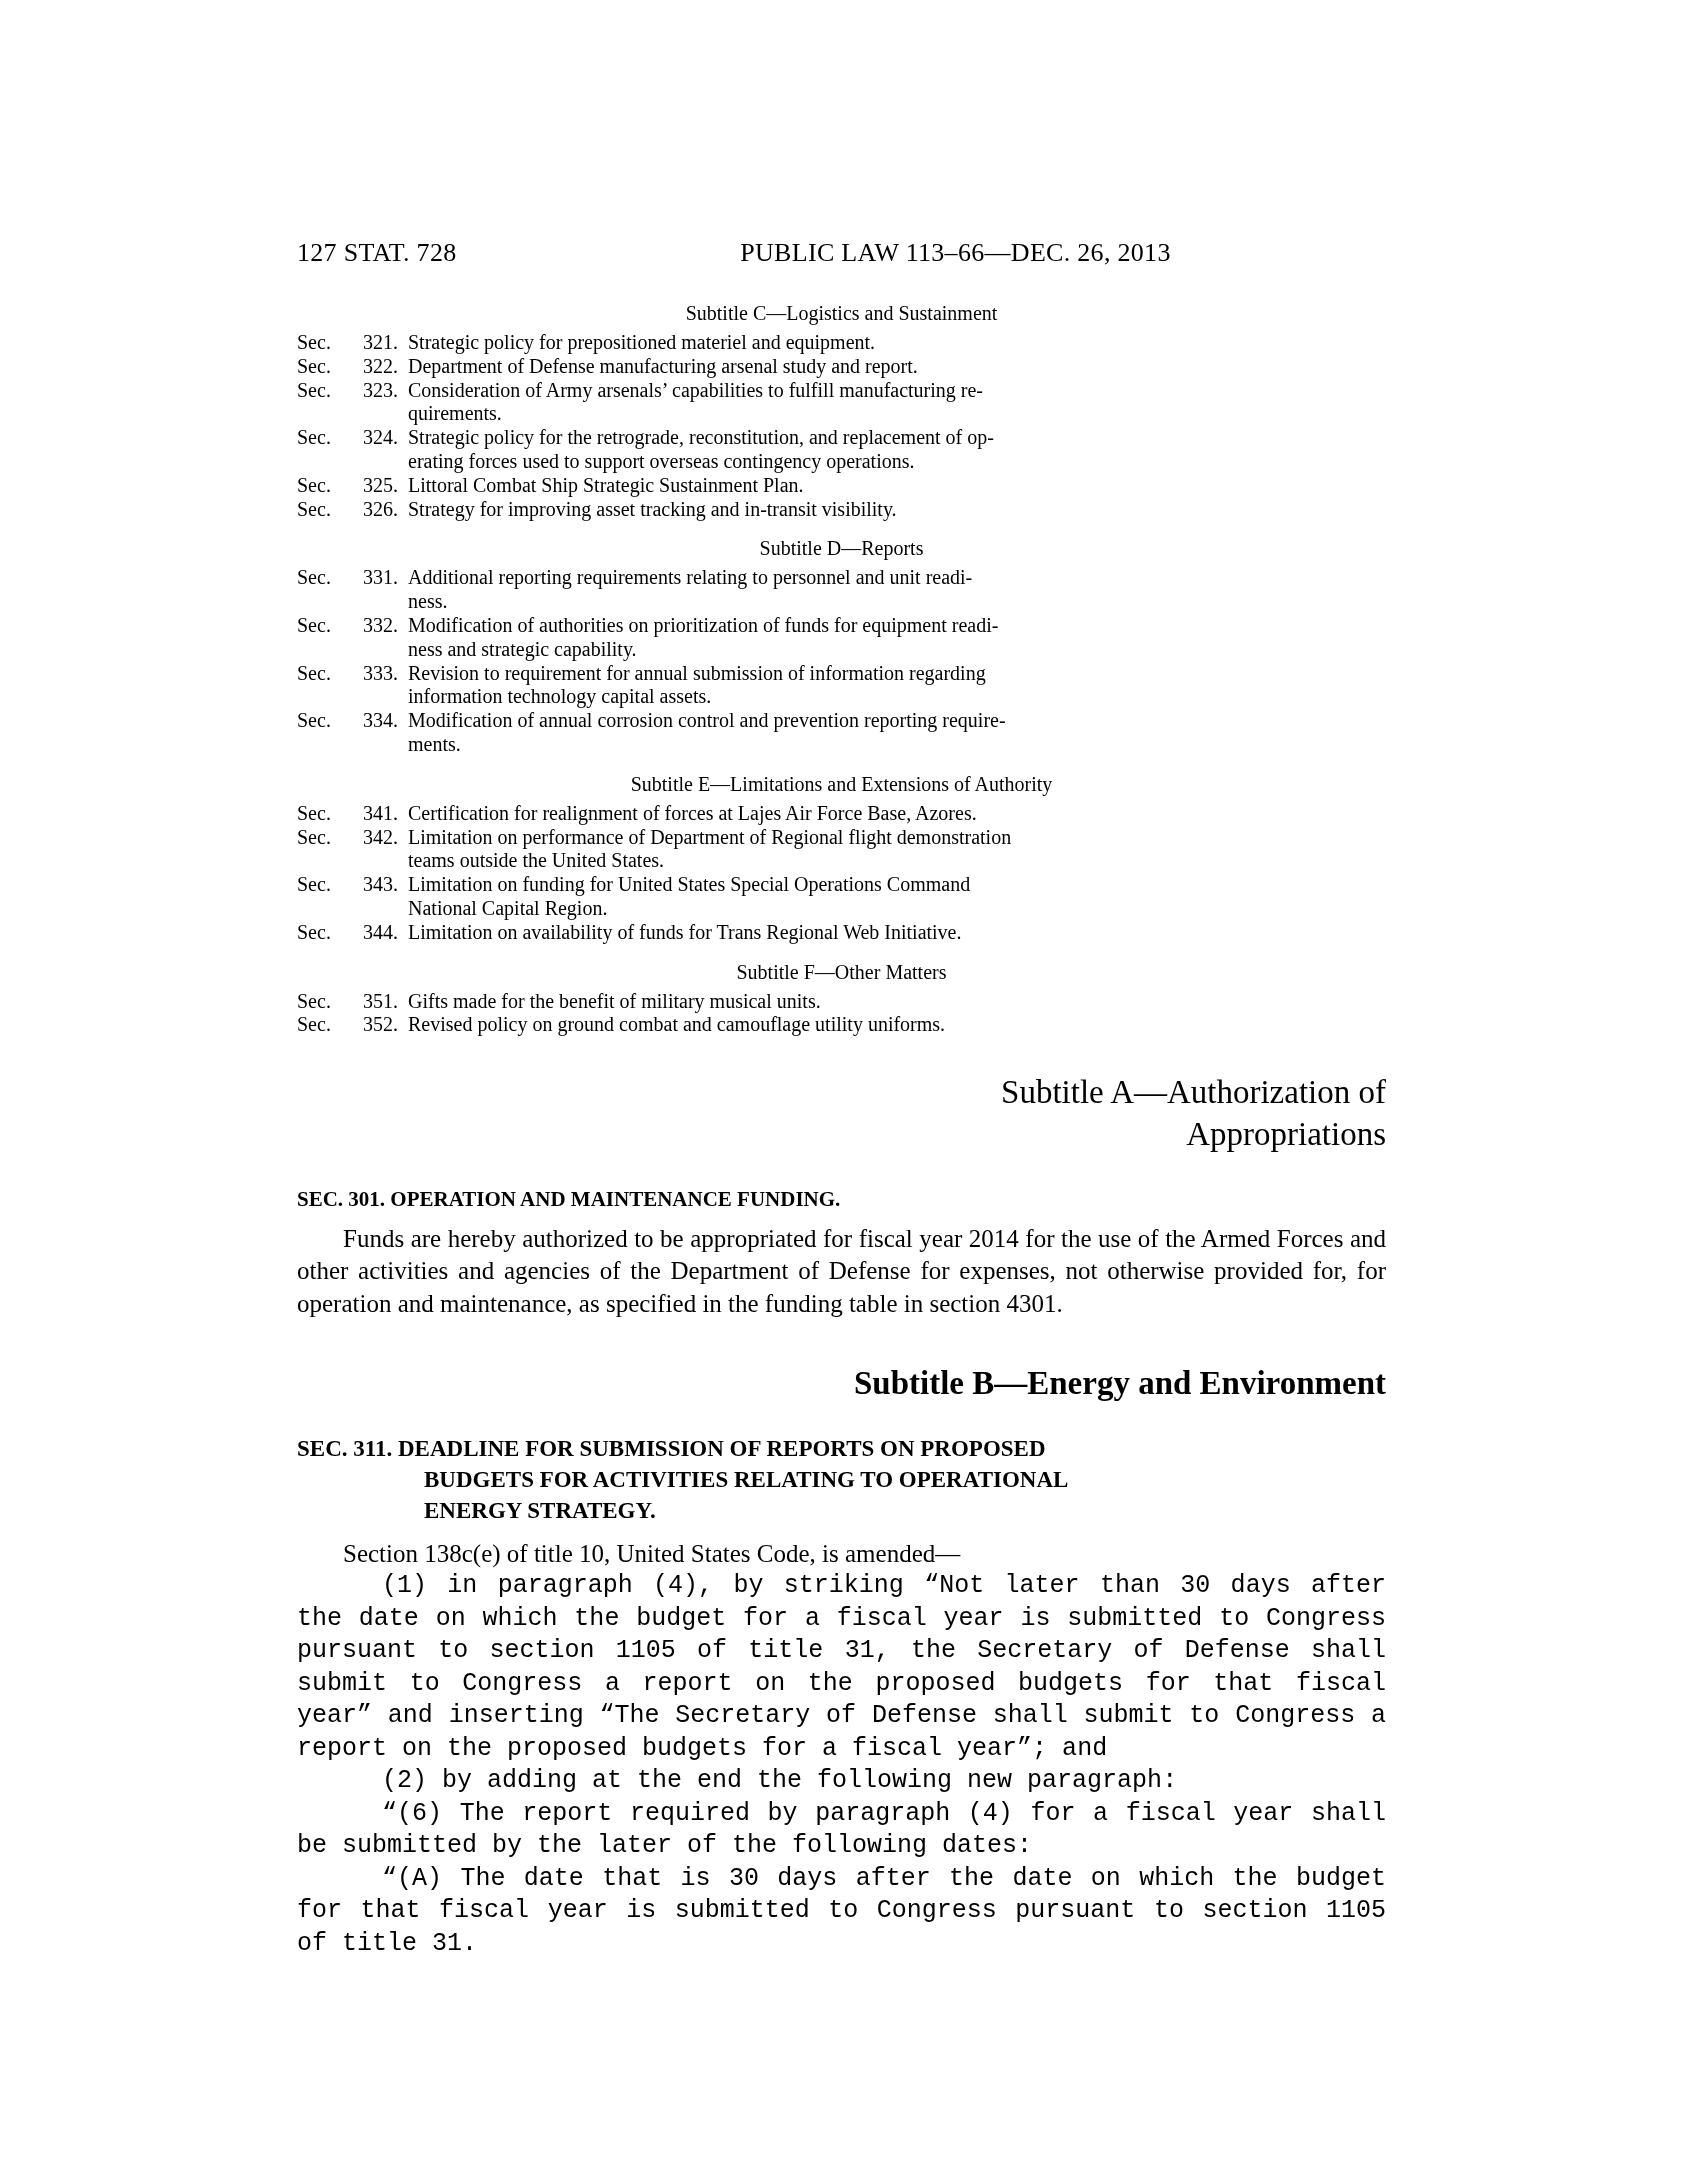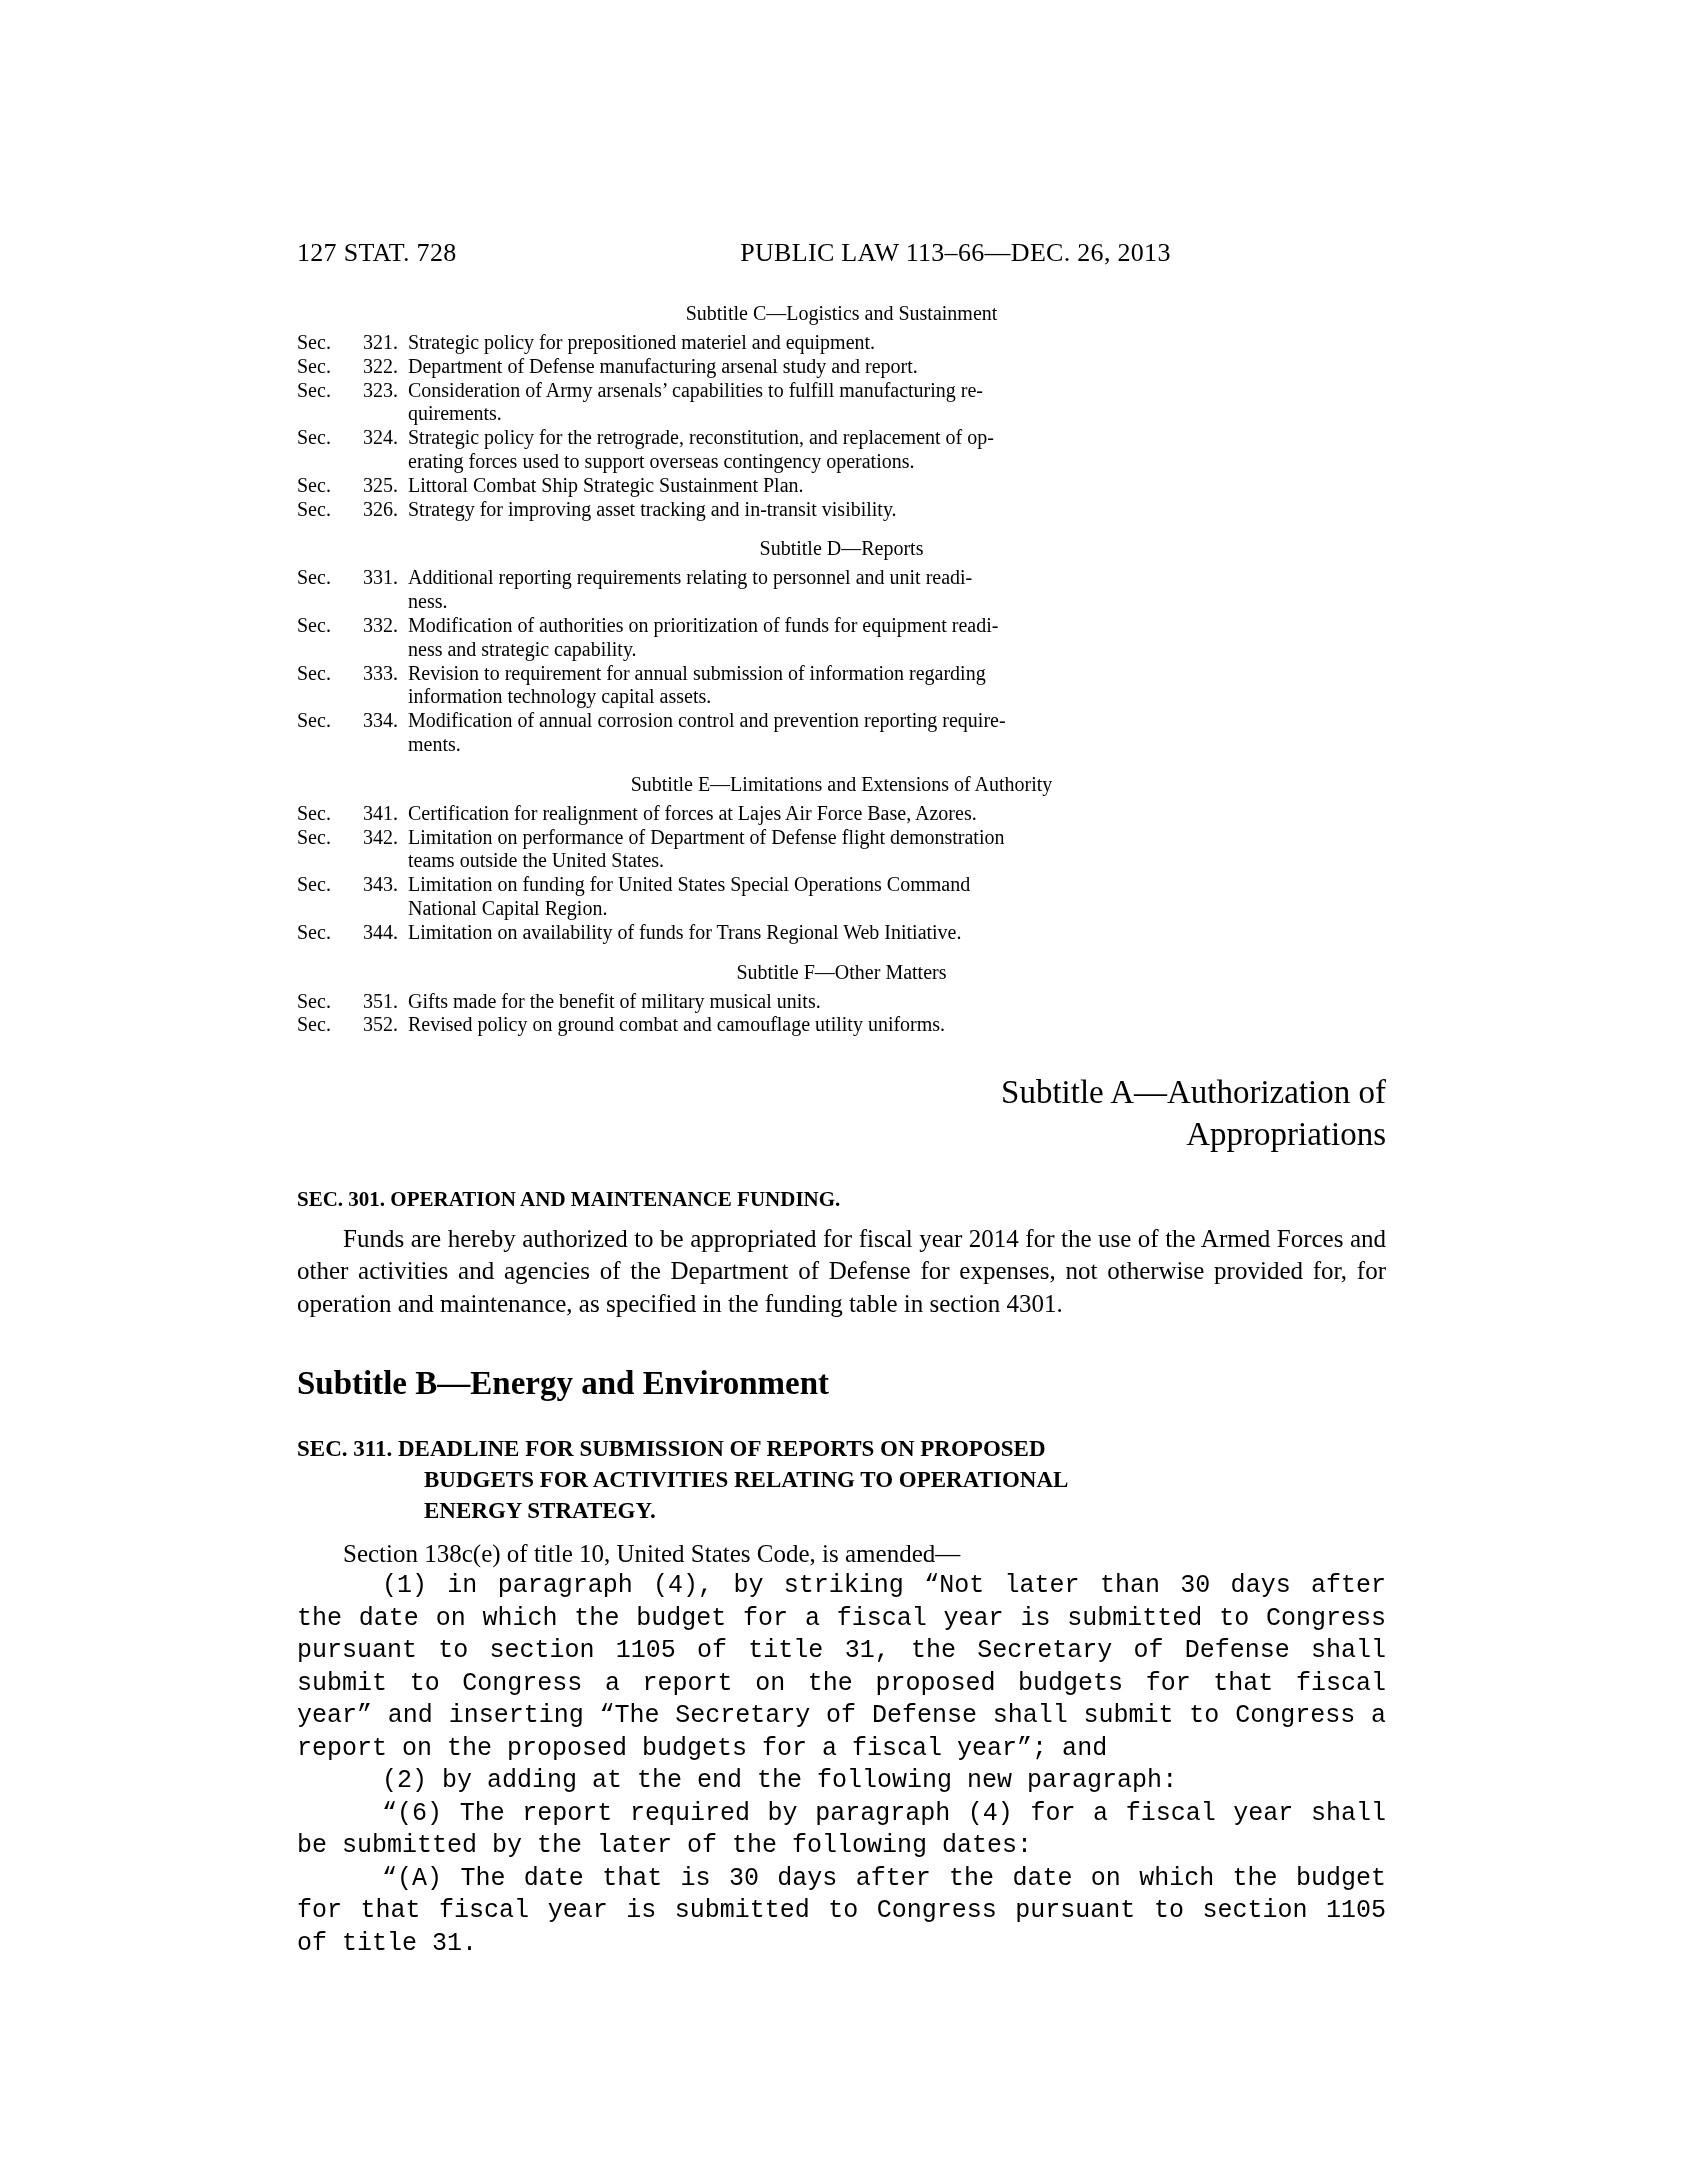--- a/index.html
+++ b/index.html
@@ -82,21 +82,21 @@
   }
   
   .subtitle-a {
     text-align: right;
     font-size: 33px;
     font-weight: normal;
     line-height: 1.28;
     margin: 34px 0 30px 0;
   }
   .subtitle-b {
-    text-align: left;
+    text-align: right;
     font-size: 33px;
     font-weight: bold;
     line-height: 1.28;
     margin: 42px 0 28px 0;
   }
   
   .sec-head {
     font-size: 21px;
     font-weight: bold;
     margin: 0 0 10px 0;
@@ -227,21 +227,21 @@
           <span class="lbl">Sec.</span>
           <span class="nm">341.</span>
         </span>
         <span class="toc-text">Certification for realignment of forces at Lajes Air Force Base, Azores.</span>
       </li>
       <li class="toc-item">
         <span class="toc-num">
           <span class="lbl">Sec.</span>
           <span class="nm">342.</span>
         </span>
-        <span class="toc-text">Limitation on performance of Department of Defense flight demonstration</span>
+        <span class="toc-text">Limitation on performance of Department of Regional flight demonstration</span>
       </li>
       <li class="toc-cont">teams outside the United States.</li>
       <li class="toc-item">
         <span class="toc-num">
           <span class="lbl">Sec.</span>
           <span class="nm">343.</span>
         </span>
         <span class="toc-text">Limitation on funding for United States Special Operations Command</span>
       </li>
       <li class="toc-cont">National Capital Region.</li>

